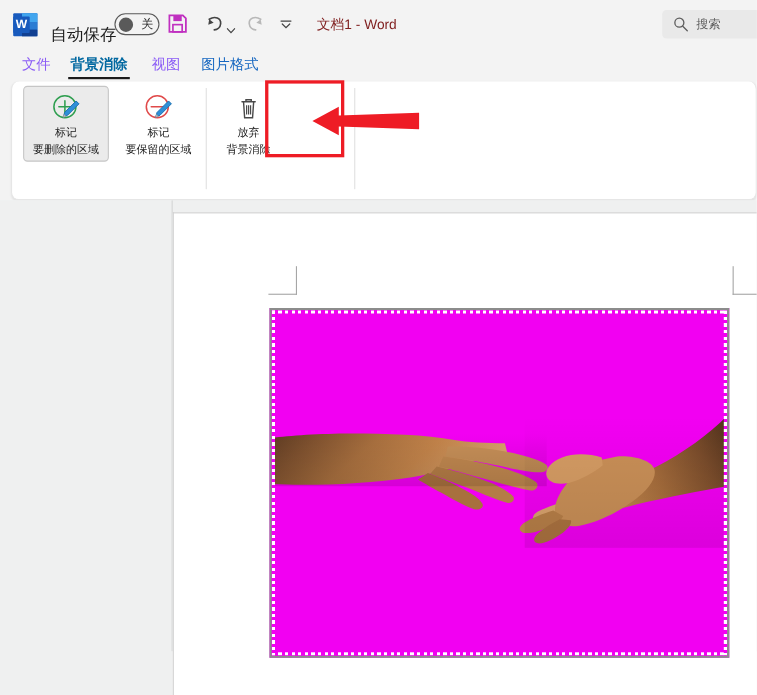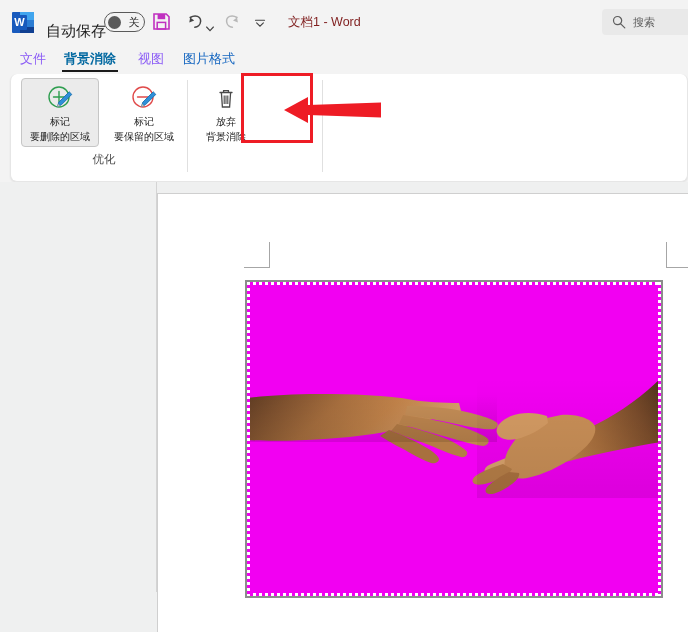--- a/index.html
+++ b/index.html
@@ -496,21 +496,20 @@
       </div>
       <div class="rb-lbl">
         <span>放弃</span>
         <span>背景消除</span>
       </div>
     </div>
 
 
     <div class="grp-sep sep-2"></div>
 
-    <div class="grp-lbl grp-refine">优化</div>
   </div>
 
   <div class="hl-rect"></div>
   <div class="ann-arrow">
     <svg width="100" height="36" viewBox="0 0 100 36">
       <path d="M2 18 L26 5 L26 13 L99 10.5 L99 25.5 L26 23 L26 31 Z" fill="#ee1c25"></path>
     </svg>
   </div>
 
   <div class="canvas">

